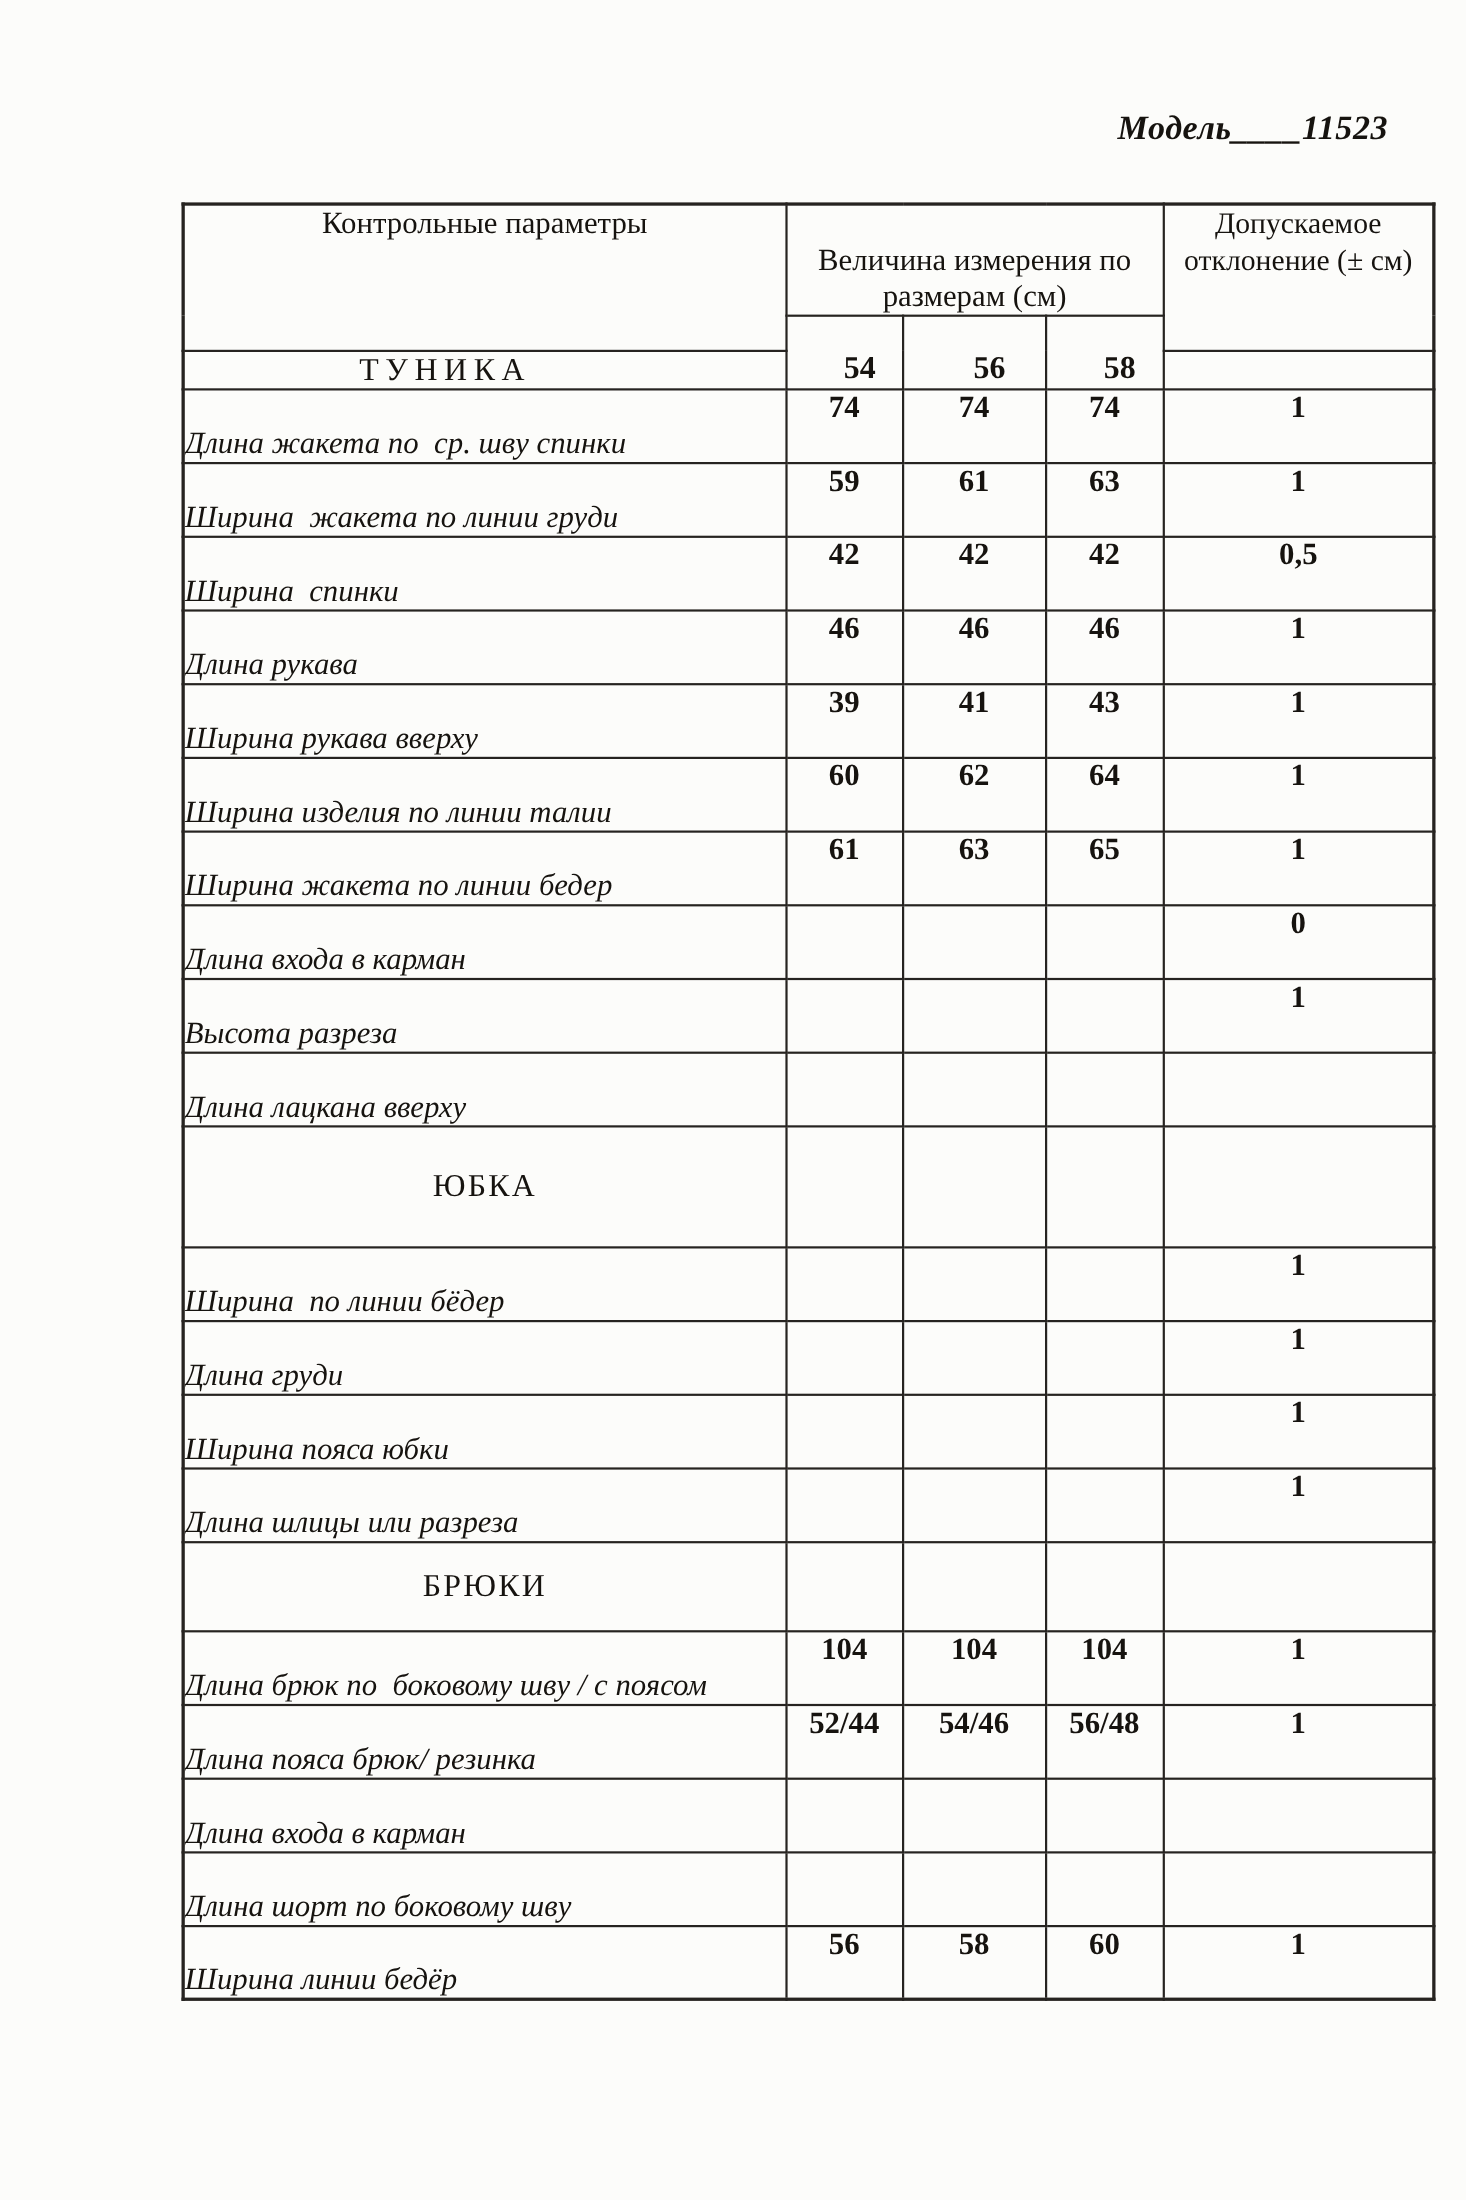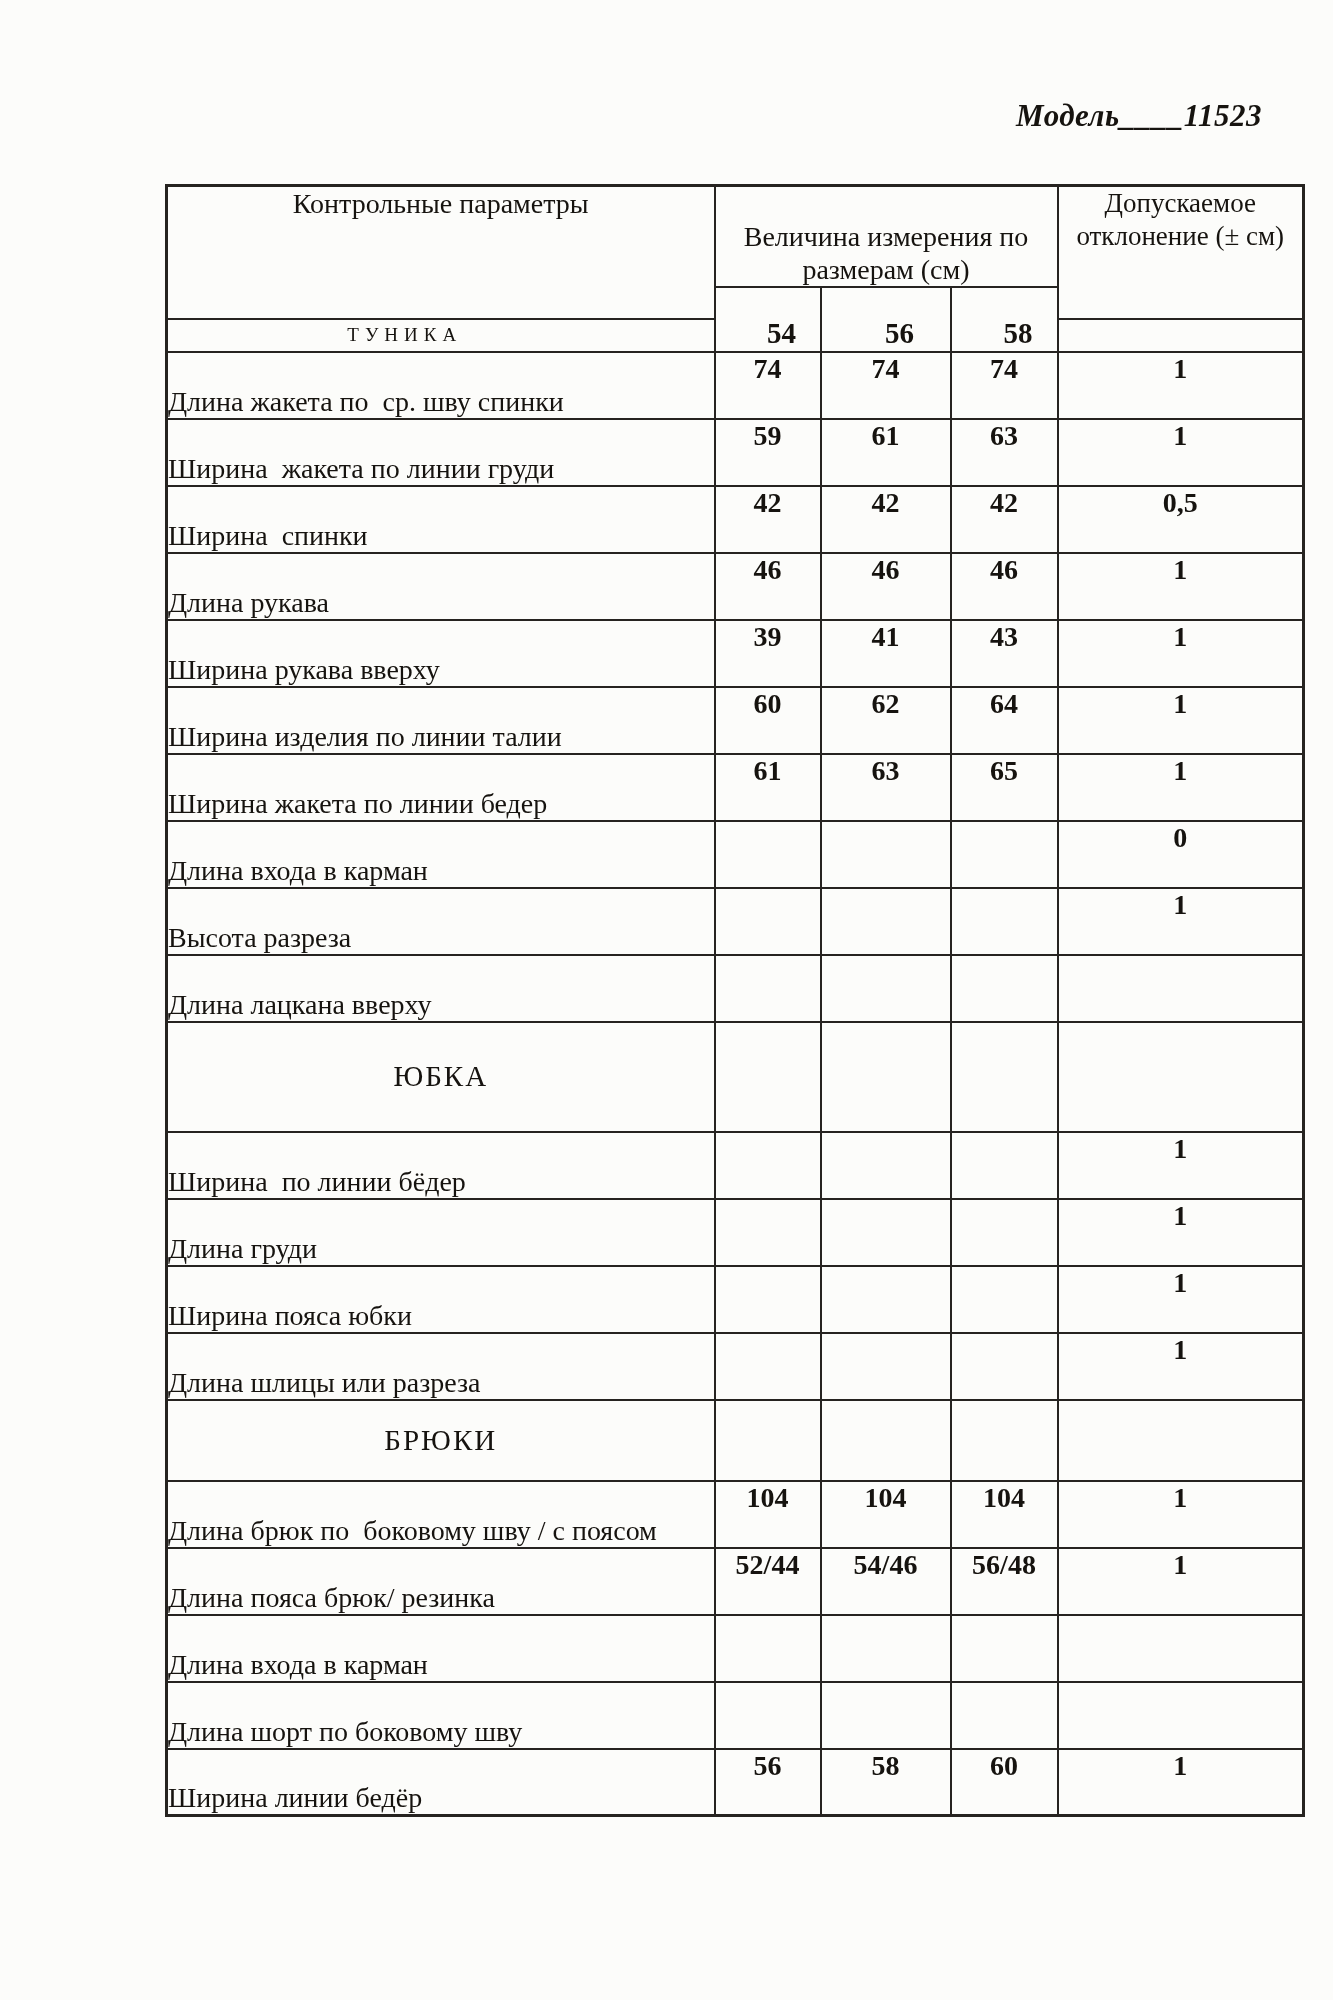--- a/index.html
+++ b/index.html
@@ -49,27 +49,27 @@
   }
   td.size-cell {
     vertical-align:bottom; text-align:center;
     font-weight:bold; font-size:29px;
     border-bottom:5px solid #1a1713;
   }
   td.size-cell .size-num { display:block; padding-bottom:1px;padding-left:28px; }
 
   td.label-cell {
     vertical-align:bottom; text-align:left;
-    font-size:28px; padding:0 0 4px 11px; white-space:pre;
+    font-size:28px; padding:0 0 4px 11px; white-space:pre;font-style:italic;
   }
   td.section-label {
     vertical-align:middle; text-align:center;
     font-size:29px; letter-spacing:2px; padding-right:105px; white-space:pre;
   }
-  td.section-label.tunika { letter-spacing:6px; font-size:19px; padding-right:72px; }
+  td.section-label.tunika { letter-spacing:6px; font-size:29px; padding-right:72px; }
   td.value-cell, td.dev-cell {
     vertical-align:top; text-align:center;
     font-weight:bold; font-size:28px; padding-top:4px; white-space:pre;
   }
 </style>
 </head>
 <body>
 
 <div class="page">
 

